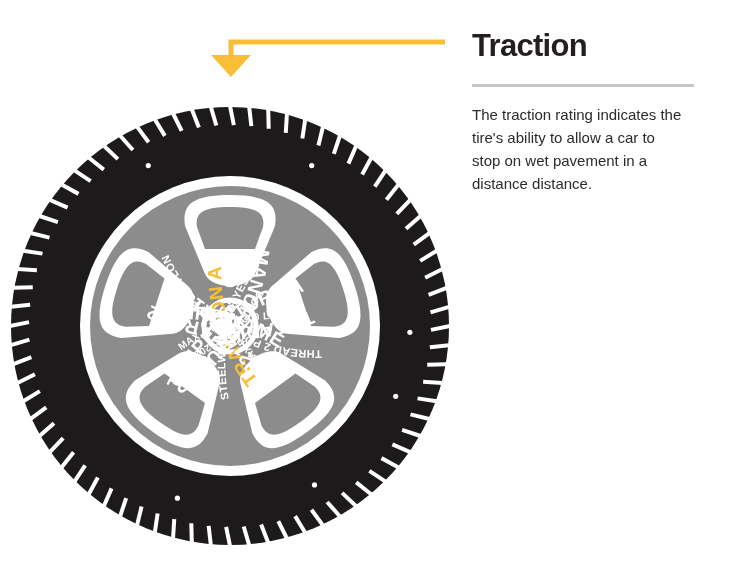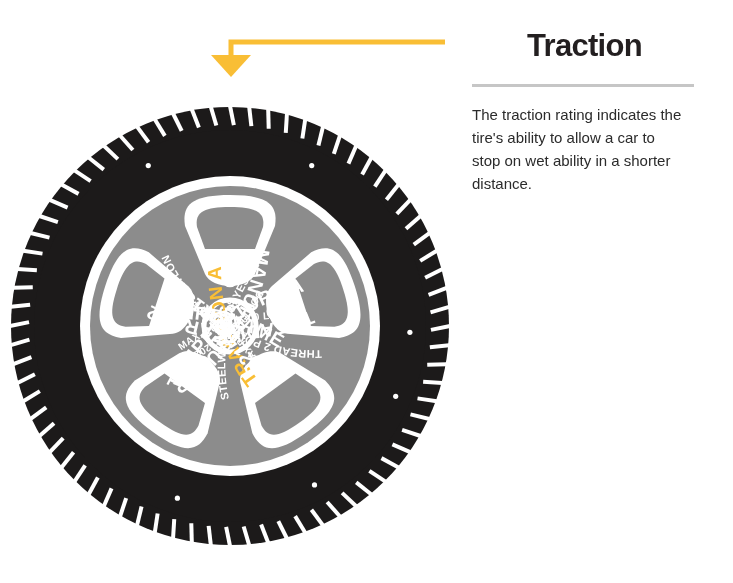--- a/index.html
+++ b/index.html
@@ -51,21 +51,20 @@
   }
   #panel-title {
     font-family: "Liberation Sans", sans-serif;
     font-size: 31px;
     line-height: 36px;
     font-weight: bold;
     letter-spacing: -0.7px;
     color: #231f20;
     margin: 0;
     padding: 0;
-    text-align: center;
   }
   #panel-divider {
     margin-top: 20px;
     width: 222px;
     height: 3px;
     background: #c6c6c6;
   }
   #panel-body {
     margin-top: 16px;
     font-family: "Liberation Sans", sans-serif;
@@ -251,16 +250,16 @@
   <div id="callout-arrow">
     <svg width="260" height="62" viewBox="0 0 260 62" xmlns="http://www.w3.org/2000/svg">
       <path id="arrow-line" d="M 245 18 L 31 18 L 31 34" fill="none" stroke="#F9BE35" stroke-width="5"></path>
       <polygon id="arrow-head" points="11,31 51,31 31,53" fill="#F9BE35"></polygon>
     </svg>
   </div>
 
   <div id="info-panel">
     <h1 id="panel-title">Traction</h1>
     <div id="panel-divider"></div>
-    <p id="panel-body">The traction rating indicates the tire's ability to allow a car to stop on wet ability in a shorter distance.</p>
+    <p id="panel-body">The traction rating indicates the tire's ability to allow a car to stop on wet pavement in a distance distance.</p>
   </div>
 
 </div>
 
 </body></html>

